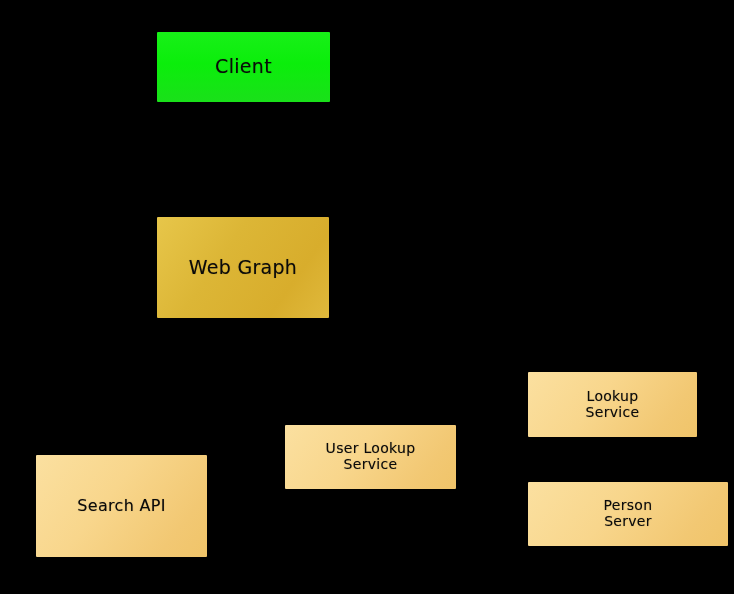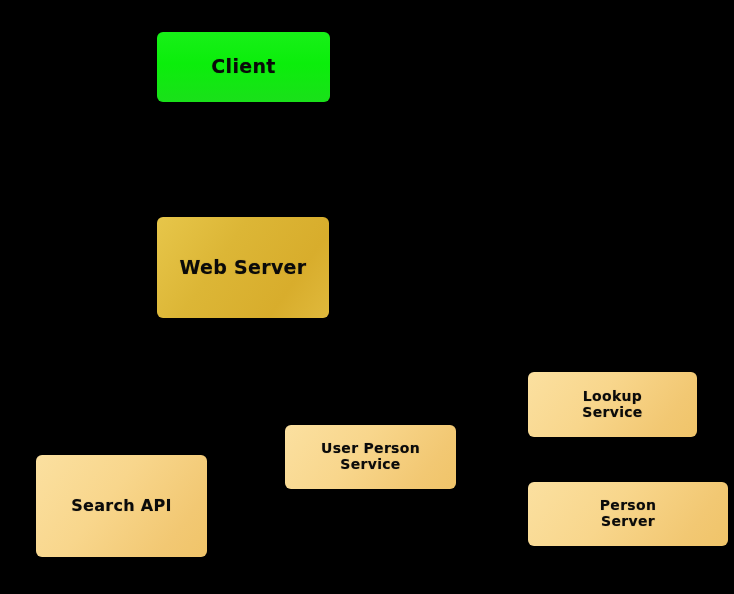--- a/index.html
+++ b/index.html
@@ -16,25 +16,25 @@
     font-family: "DejaVu Sans", sans-serif;
   }
   .node {
     position: absolute;
     display: flex;
     align-items: center;
     justify-content: center;
     text-align: center;
     box-sizing: border-box;
     color: #0a0a0a;
-    font-weight: 700;
+    font-weight: 400;
     letter-spacing: 0.3px;
     line-height: 1.12;
     box-shadow: 5px 6px 7px rgba(0,0,0,0.85);
-    border-radius: 6px;
+    border-radius: 1px;
   }
   .node .label {
     display: block;
     white-space: pre-line;
     padding: 0 6px;
     text-shadow: 0 0 1px rgba(0,0,0,0.35);
   }
 
   
   .node.client {
@@ -57,30 +57,30 @@
 </head>
 <body style="background: rgb(0, 0, 0);">
 
 <div id="canvas" style="background: rgb(0, 0, 0);">
 
   <div class="node client" style="left: 157px; top: 32px; width: 173px; height: 70px; color: rgb(10, 10, 10);">
     <span class="label">Client</span>
   </div>
 
   <div class="node webserver" style="left: 157px; top: 217px; width: 172px; height: 101px; color: rgb(10, 10, 10);">
-    <span class="label">Web Server</span>
+    <span class="label">Web Graph</span>
   </div>
 
   <div class="node service" style="left: 528px; top: 372px; width: 169px; height: 65px; color: rgb(10, 10, 10);">
     <span class="label">Lookup
 Service</span>
   </div>
 
   <div class="node service" style="left: 285px; top: 425px; width: 171px; height: 64px; color: rgb(10, 10, 10);">
-    <span class="label">User Person
+    <span class="label">User Lookup
 Service</span>
   </div>
 
   <div class="node service" style="left: 528px; top: 482px; width: 200px; height: 64px; color: rgb(10, 10, 10);">
     <span class="label">Person
 Server</span>
   </div>
 
   <div class="node service big" style="left: 36px; top: 455px; width: 171px; height: 102px; color: rgb(10, 10, 10);">
     <span class="label">Search API</span>

